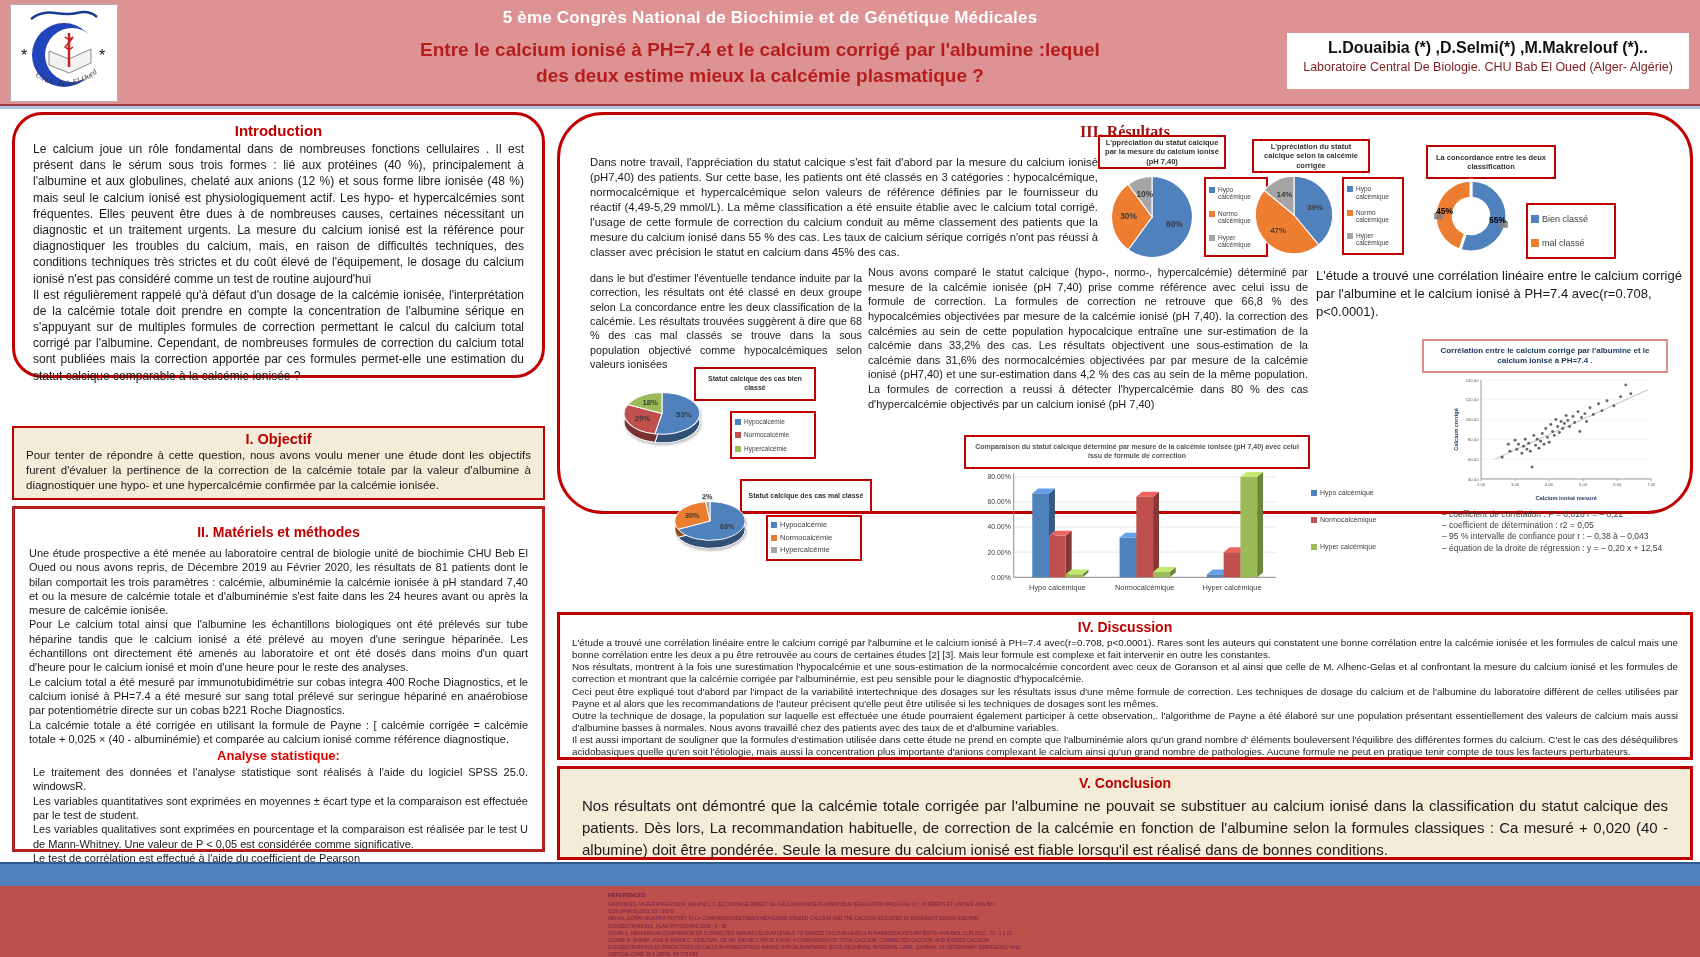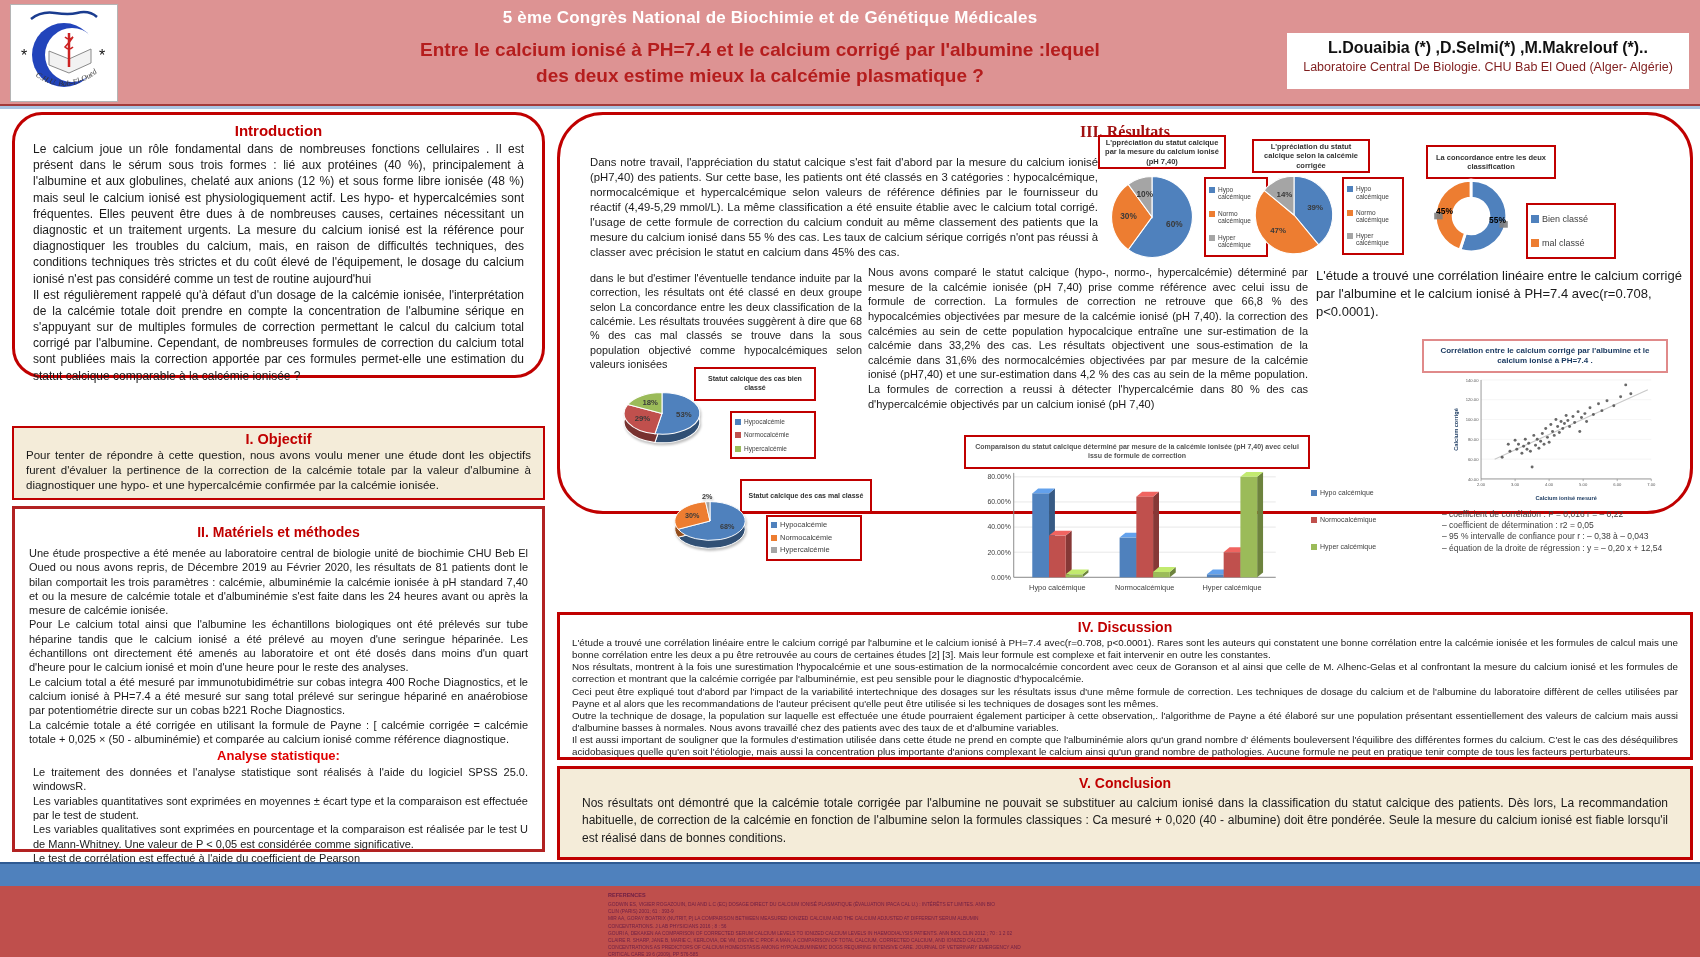--- a/index.html
+++ b/index.html
@@ -73,21 +73,21 @@
   .cg7-title{left:862px;top:224px;width:246px;height:32px;border-color:#e08a8a;color:#17375e;font-size:8px;}
   .cg7-scatter{left:876px;top:258px;width:236px;height:132px;}
   .r-stats{position:absolute;left:882px;top:394px;width:256px;}
   .r-stats .item{font-size:8.5px;color:#404040;line-height:1.32;}
   
   .discussion{left:557px;top:612px;width:1136px;height:148px;border:3px solid #c00000;padding:2px 12px;}
   .discussion .box-title{font-size:14px;margin:2px 0;}
   .discussion .item{font-size:9.8px;line-height:1.24;}
   .conclusion{left:557px;top:766px;width:1136px;height:94px;border:3px solid #c00000;background:#f4ecd9;padding:3px 22px;}
   .conclusion .box-title{font-size:14px;margin:3px 0 4px 0;}
-  .conclusion-text{font-size:12px;line-height:1.45;text-align:justify;}
+  .conclusion-text{font-size:15px;line-height:1.45;text-align:justify;}
   
   .bluestrip{position:absolute;left:0;top:862px;width:1700px;height:22px;background:#4f81bd;border-top:2px solid #2e5a93;}
   .band{position:absolute;left:0;top:886px;width:1700px;height:71px;background:#bf4f4c;}
   .refs{position:absolute;left:608px;top:6px;width:530px;color:#6d1f45;}
   .refs-title{font-size:5.5px;font-weight:bold;margin-bottom:3px;}
   .refs .item{font-size:4.8px;line-height:1.5;}
 </style>
 </head>
 <body>
 
@@ -136,21 +136,21 @@
     <div class="box-title">I. Objectif</div>
     <div class="objectif-text jtext">Pour tenter de répondre à cette question, nous avons voulu mener une étude dont les objectifs furent d'évaluer la pertinence de la correction de la calcémie totale par la valeur d'albumine à diagnostiquer une hypo- et une hypercalcémie confirmée par la calcémie ionisée.</div>
   </section>
 
   <section class="box methods jtext">
     <div class="box-title">II. Matériels et méthodes</div>
     <div>
         <div class="item">Une étude prospective a été menée au laboratoire central de biologie unité de biochimie CHU Beb El Oued ou nous avons repris, de Décembre 2019 au Février 2020, les résultats de 81 patients dont le bilan comportait les trois paramètres : calcémie, albuminémie la calcémie ionisée à pH standard 7,40 et ou la mesure de calcémie totale et d'albuminémie s'est faite dans les 24 heures avant ou après la mesure de calcémie ionisée.</div>
         <div class="item">Pour Le calcium total ainsi que l'albumine les échantillons biologiques ont été prélevés sur tube héparine tandis que le calcium ionisé a été prélevé au moyen d'une seringue héparinée. Les échantillons ont directement été amenés au laboratoire et ont été dosés dans moins d'un quart d'heure pour le calcium ionisé et moin d'une heure pour le reste des analyses.</div>
         <div class="item">Le calcium total a été mesuré par immunotubidimétrie sur cobas integra 400  Roche Diagnostics, et le calcium ionisé à PH=7.4 a été mesuré sur sang total prélevé sur seringue hépariné en anaérobiose par potentiométrie directe sur un cobas b221 Roche Diagnostics.</div>
-        <div class="item">La calcémie totale a été corrigée en utilisant la formule de Payne : [ calcémie corrigée = calcémie totale + 0,025 × (50 - albuminémie) et comparée au calcium ionisé comme référence diagnostique.</div>
+        <div class="item">La calcémie totale a été corrigée en utilisant la formule de Payne : [ calcémie corrigée = calcémie totale + 0,025 × (40 - albuminémie) et comparée au calcium ionisé comme référence diagnostique.</div>
       </div>
     <div class="stats-title">Analyse statistique:</div>
     <div class="stats">
         <div class="item">Le traitement des données et l'analyse statistique sont réalisés à l'aide du logiciel SPSS 25.0. windowsR.</div>
         <div class="item">Les variables quantitatives sont exprimées en moyennes ± écart type et la comparaison est effectuée par le test de student.</div>
         <div class="item">Les variables qualitatives sont exprimées en pourcentage et la comparaison est réalisée par le test U de Mann-Whitney. Une valeur de P &lt; 0,05 est considérée comme significative.</div>
         <div class="item">Le test de corrélation est effectué à l'aide du coefficient de Pearson</div>
       </div>
   </section>
 

